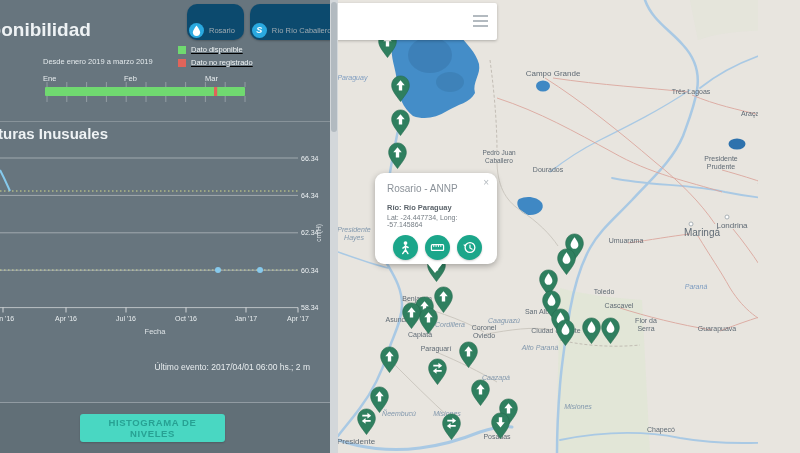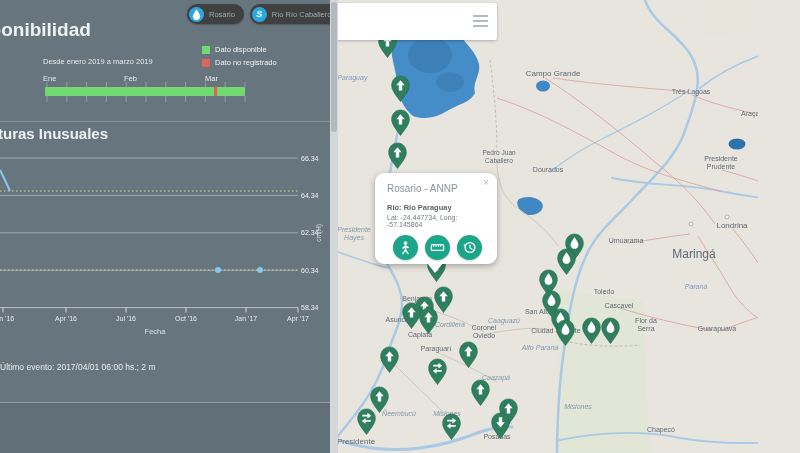--- a/index.html
+++ b/index.html
@@ -1,37 +1,37 @@
 <!DOCTYPE html>
 <html><head>
 <meta charset="utf-8">
 <style>
   html,body{margin:0;padding:0;background:#fff;}
   .stage{position:relative;width:800px;height:453px;overflow:hidden;
          font-family:"Liberation Sans",sans-serif;background:#e8e5df;}
   
   .sidebar{position:absolute;left:0;top:0;width:330px;height:453px;background:#67757e;overflow:hidden;}
   .badges{position:absolute;top:4px;left:187px;display:flex;gap:6px;z-index:3;}
-  .badge{background:#404040;border-radius:10px;height:18px;display:flex;align-items:center;
-         padding:1px 9px 1px 2px;gap:5px;box-shadow:0 1px 2px rgba(0,0,0,.25);}
+  .badge{background:#0c4a6e;border-radius:10px;height:18px;display:flex;align-items:center;
+         padding:17px 9px 1px 2px;gap:5px;box-shadow:0 1px 2px rgba(0,0,0,.25);}
   .badge-icon{width:15px;height:15px;border-radius:50%;background:#2aa9e0;color:#fff;
               display:flex;align-items:center;justify-content:center;flex:none;}
   .badge-icon span{font-size:9px;font-weight:bold;font-style:italic;line-height:1;}
   .badge-label{font-size:7.5px;color:#a0abb2;white-space:nowrap;}
   .avail-title{position:absolute;top:19px;left:-40px;font-size:19px;font-weight:bold;color:#eef2f4;margin:0;}
-  .legend{position:absolute;top:45px;left:202px;}
+  .legend{position:absolute;top:45px;left:178px;text-decoration:underline;}
   .legend-row{display:flex;align-items:center;gap:5px;margin-bottom:4px;}
   .legend-swatch{width:8px;height:8px;flex:none;}
   .legend-label{font-size:7.5px;color:#f0f4f5;white-space:nowrap;}
   .range-label{position:absolute;top:57px;left:43px;font-size:7.5px;color:#e3e9ec;}
   .timeline{position:absolute;top:71px;left:0;}
   .section-divider{position:absolute;top:121px;left:0;width:330px;border-top:1px solid rgba(255,255,255,.22);}
   .chart-title{position:absolute;top:125px;left:-17px;font-size:15px;font-weight:bold;color:#eef2f4;margin:0;}
   .chart{position:absolute;top:150px;left:0;}
-  .event-lines{position:absolute;top:361px;left:0;width:310px;text-align:left;}
+  .event-lines{position:absolute;top:361px;left:0;width:310px;text-align:right;}
   .event-line{font-size:8.5px;color:#e8edef;line-height:13px;}
   .footer-divider{position:absolute;top:402px;left:0;width:330px;border-top:1px solid rgba(255,255,255,.28);}
   .footer-shade{position:absolute;top:403px;left:0;width:330px;height:50px;background:rgba(0,0,0,.05);}
   .hist-button{position:absolute;top:414px;left:80px;width:145px;height:28px;background:#49d7c2;
                border:none;border-radius:3px;font-family:inherit;font-size:9.5px;font-weight:bold;
                letter-spacing:.6px;color:#27a193;box-shadow:0 1px 2px rgba(0,0,0,.18);cursor:pointer;}
   
   .scrollbar{position:absolute;left:330px;top:0;width:8px;height:453px;background:#d3d7da;}
   .scroll-thumb{position:absolute;left:1px;top:2px;width:6px;height:130px;background:#b2bac0;border-radius:3px;}
   
@@ -153,20 +153,21 @@
         <line x1="0" y1="120" x2="298" y2="120" stroke="#cdd393" stroke-width="1" stroke-dasharray="1.5,2.5"></line>
         <polyline points="0,20 4,28 10,41" stroke="#86c9ec" stroke-width="2" fill="none"></polyline>
         <circle cx="218" cy="120" r="3" fill="#86c9ec"></circle>
         <circle cx="260" cy="120" r="3" fill="#86c9ec"></circle>
       </svg>
     <div class="event-lines">
       <div class="event-line">Último evento: 2017/04/01 06:00 hs.; 2 m</div>
     </div>
     <div class="footer-divider"></div>
     <div class="footer-shade"></div>
+    <button class="hist-button">HISTOGRAMA DE NIVELES</button>
   </div>
 
   <div class="scrollbar">
     <div class="scroll-thumb"></div>
   </div>
 
   <div class="map">
     <svg class="base" width="462" height="453" viewBox="338 0 462 453">
       <rect x="338" y="0" width="462" height="453" fill="#e8e5df"></rect>
       <path d="M560,288 C585,295 615,298 642,300 L650,453 L556,453 Z" fill="#dfe7d3" opacity="0.65"></path>
@@ -238,21 +239,21 @@
         <div class="map-label" style="left:383px;top:163px;">
           <div>Presidente</div>
           <div>Prudente</div>
         </div>
         <div class="map-label" style="left:428px;top:182px;">
           <div>Assis</div>
         </div>
         <div class="map-label" style="left:462px;top:200px;">
           <div>Ourinhos</div>
         </div>
-        <div class="map-label" style="left:356px;top:233px;font-size:12px;margin-top:21px;">
+        <div class="map-label" style="left:364px;top:233px;font-size:10px;">
           <div>Maringá</div>
         </div>
         <div class="map-label" style="left:394px;top:226px;font-size:8px;">
           <div>Londrina</div>
         </div>
         <div class="map-label" style="left:288px;top:241px;">
           <div>Umuarama</div>
         </div>
         <div class="map-label" style="left:266px;top:292px;">
           <div>Toledo</div>

